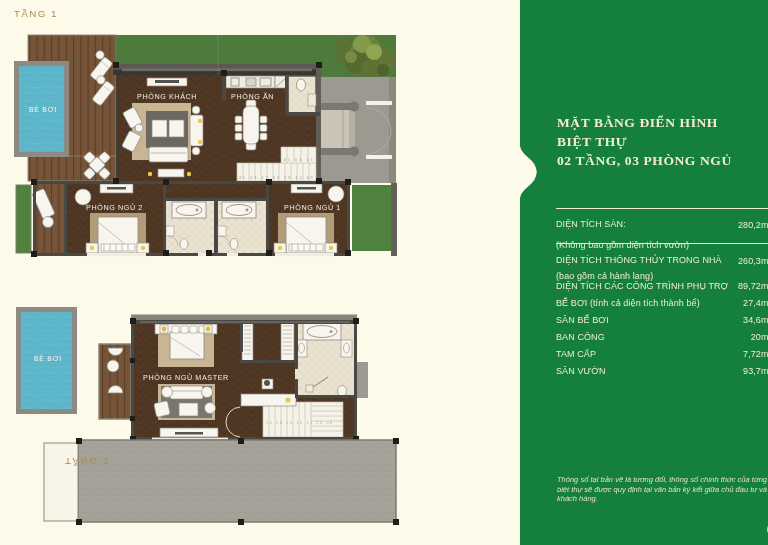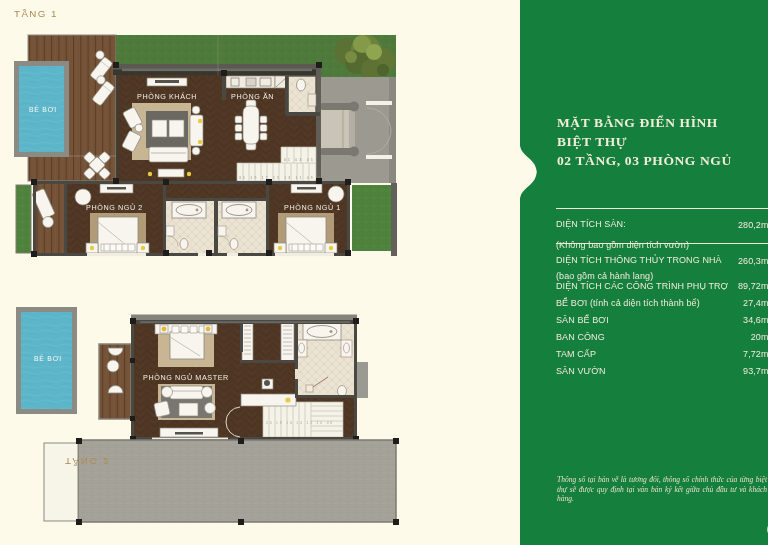--- a/index.html
+++ b/index.html
@@ -4,21 +4,21 @@
 <style>
   html,body{margin:0;padding:0;}
   body{width:768px;height:545px;background:#fdfaea;font-family:"Liberation Sans",sans-serif;position:relative;overflow:hidden;}
   #plans{position:absolute;left:0;top:0;}
   #panel{position:absolute;left:520px;top:0;width:266px;height:545px;background:#15803d;}
   .hd{position:absolute;left:37px;top:113px;color:#f3ecd9;font-family:"Liberation Serif",serif;font-weight:bold;font-size:13.5px;line-height:19px;letter-spacing:0.6px;}
   .row{position:absolute;left:36px;right:14px;color:#f2ead9;font-size:9px;letter-spacing:0.1px;}
   .row .v{position:absolute;right:0;top:0;}
   .sep{position:absolute;left:36px;right:14px;height:1px;background:#f2ead9;}
   sup{font-size:6px;vertical-align:2px;}
-  .fine{position:absolute;left:37px;right:19px;top:475px;color:#e8ddc9;font-size:7.5px;font-style:italic;line-height:9.7px;text-align:justify;font-family:Liberation Serif, serif;}
+  .fine{position:absolute;left:37px;right:19px;top:475px;color:#e8ddc9;font-size:7.5px;font-style:italic;line-height:9.7px;text-align:justify;}
   .pgno{position:absolute;right:6px;top:523px;color:#f2ead9;font-size:12px;}
 </style>
 </head>
 <body>
 
 <svg id="plans" width="502" height="545" viewBox="0 0 502 545">
 <defs>
   <pattern id="deckwood" width="7.3" height="40" patternUnits="userSpaceOnUse">
     <rect width="7.3" height="40" fill="#745338"></rect>
     <rect width="1" height="40" fill="#5b3d24"></rect>

